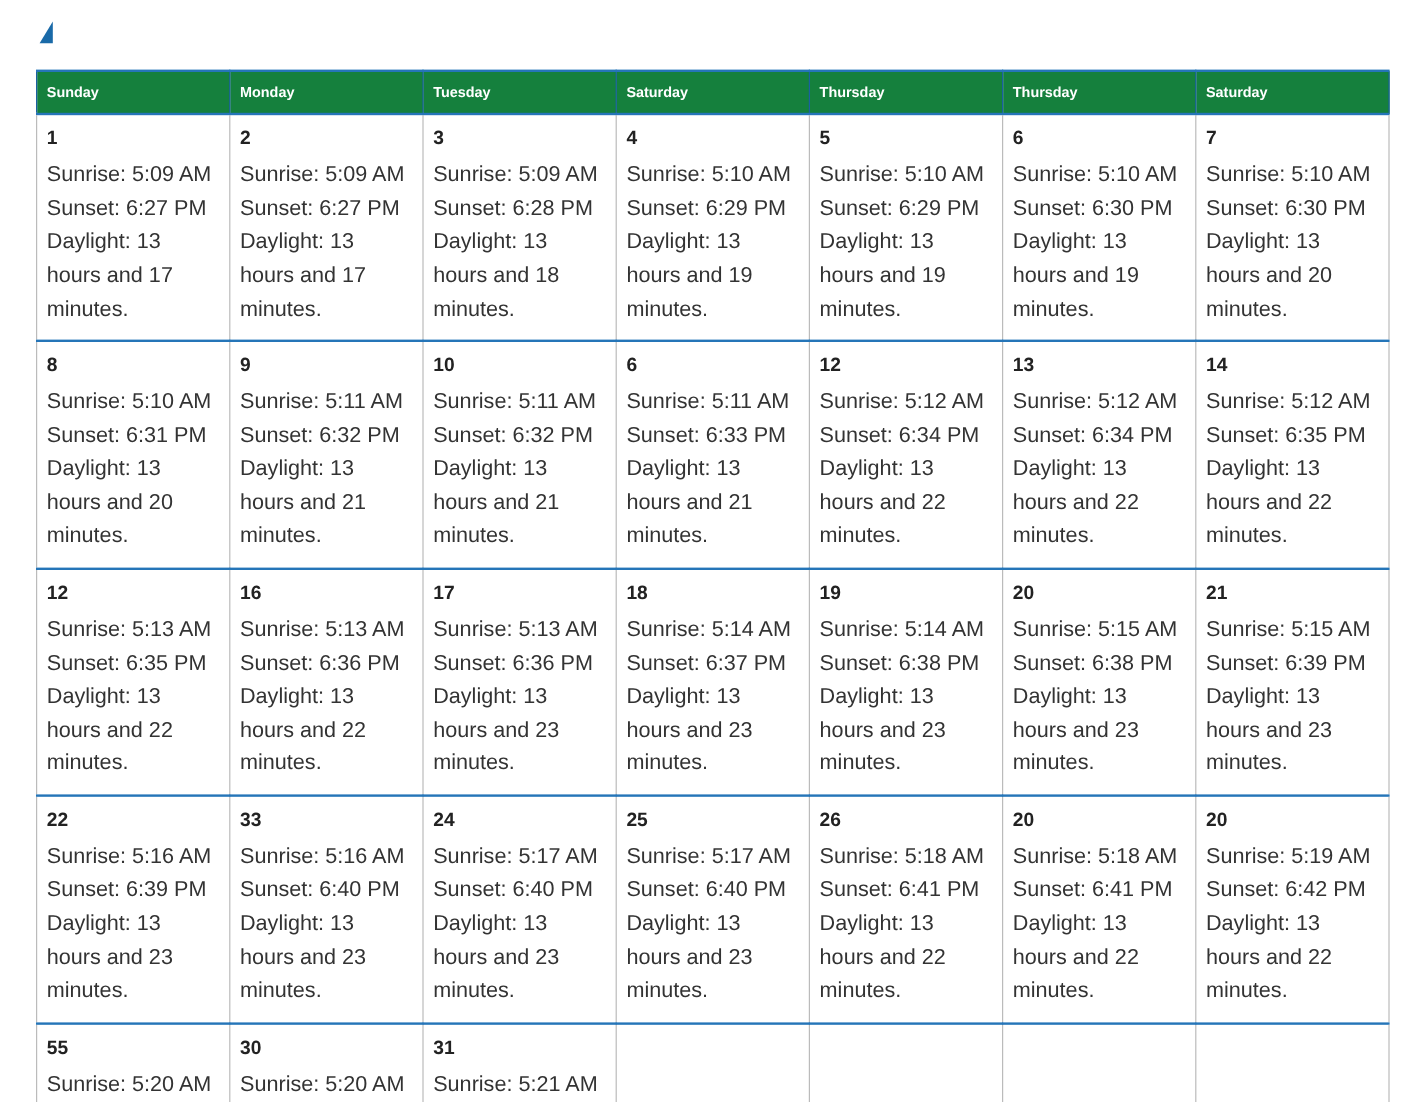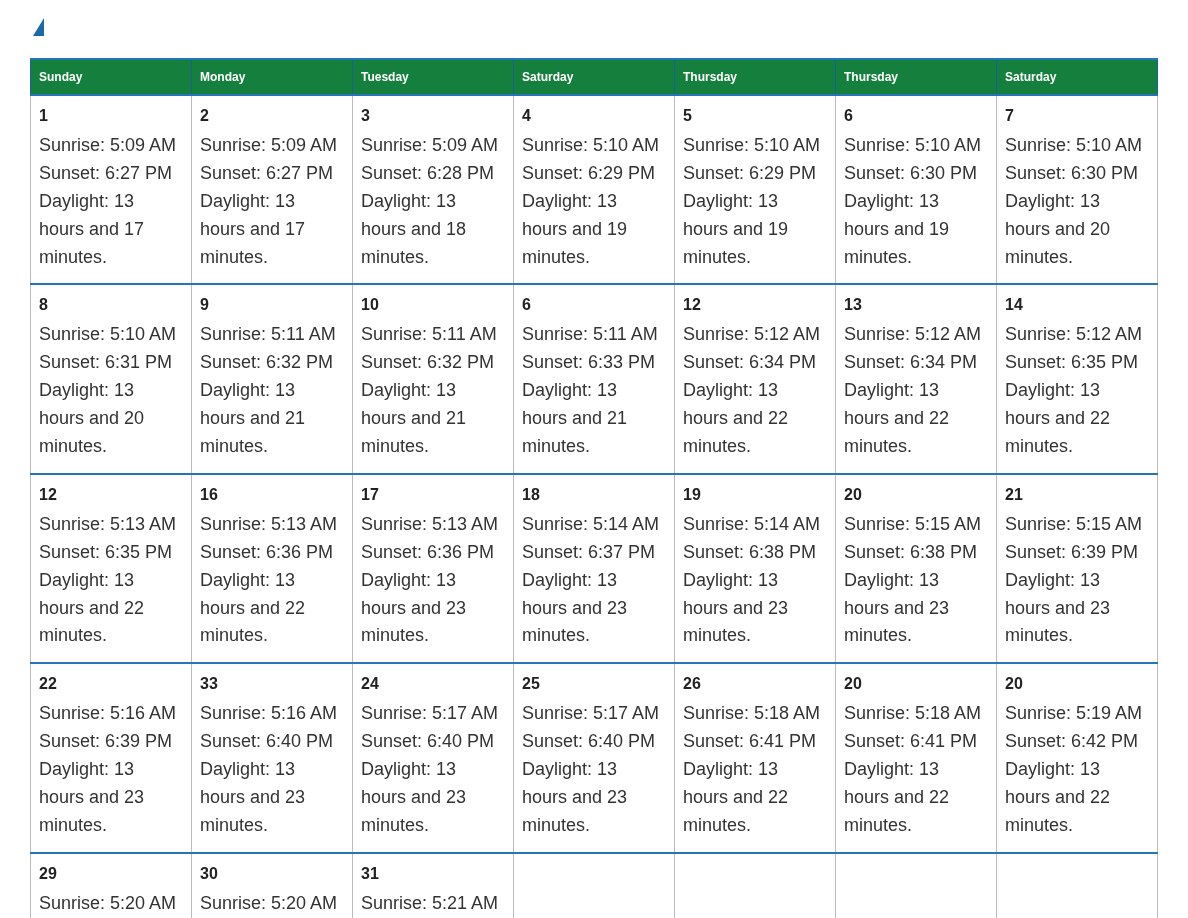--- a/index.html
+++ b/index.html
@@ -164,21 +164,21 @@
       <tr>
         <td><span class="day-number">22</span><span class="day-info">Sunrise: 5:16 AM<br>Sunset: 6:39 PM<br>Daylight: 13 hours and 23 minutes.</span></td>
         <td><span class="day-number">33</span><span class="day-info">Sunrise: 5:16 AM<br>Sunset: 6:40 PM<br>Daylight: 13 hours and 23 minutes.</span></td>
         <td><span class="day-number">24</span><span class="day-info">Sunrise: 5:17 AM<br>Sunset: 6:40 PM<br>Daylight: 13 hours and 23 minutes.</span></td>
         <td><span class="day-number">25</span><span class="day-info">Sunrise: 5:17 AM<br>Sunset: 6:40 PM<br>Daylight: 13 hours and 23 minutes.</span></td>
         <td><span class="day-number">26</span><span class="day-info">Sunrise: 5:18 AM<br>Sunset: 6:41 PM<br>Daylight: 13 hours and 22 minutes.</span></td>
         <td><span class="day-number">20</span><span class="day-info">Sunrise: 5:18 AM<br>Sunset: 6:41 PM<br>Daylight: 13 hours and 22 minutes.</span></td>
         <td><span class="day-number">20</span><span class="day-info">Sunrise: 5:19 AM<br>Sunset: 6:42 PM<br>Daylight: 13 hours and 22 minutes.</span></td>
       </tr>
       <tr>
-        <td><span class="day-number">29</span><span class="day-info">Sunrise: 5:20 AM<br>Sunset: 6:42 PM<br>Daylight: 13 hours and 22 minutes.</span></td>
+        <td><span class="day-number">55</span><span class="day-info">Sunrise: 5:20 AM<br>Sunset: 6:42 PM<br>Daylight: 13 hours and 22 minutes.</span></td>
         <td><span class="day-number">30</span><span class="day-info">Sunrise: 5:20 AM<br>Sunset: 6:42 PM<br>Daylight: 13 hours and 22 minutes.</span></td>
         <td><span class="day-number">31</span><span class="day-info">Sunrise: 5:21 AM<br>Sunset: 6:43 PM<br>Daylight: 13 hours and 21 minutes.</span></td>
         <td class="empty-cell"></td>
         <td class="empty-cell"></td>
         <td class="empty-cell"></td>
         <td class="empty-cell"></td>
       </tr>
     </tbody>
 </table>
 

